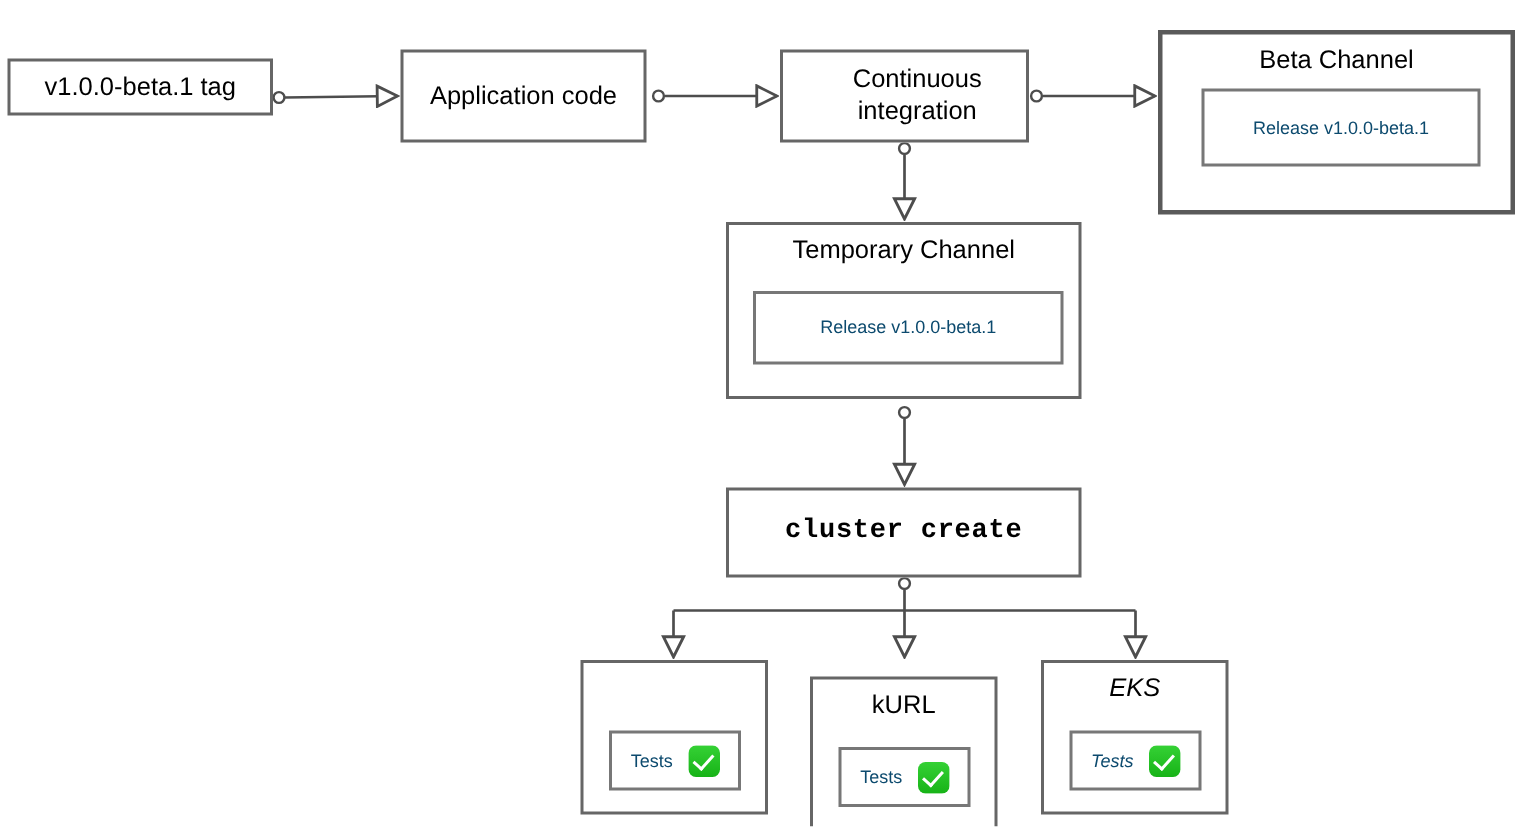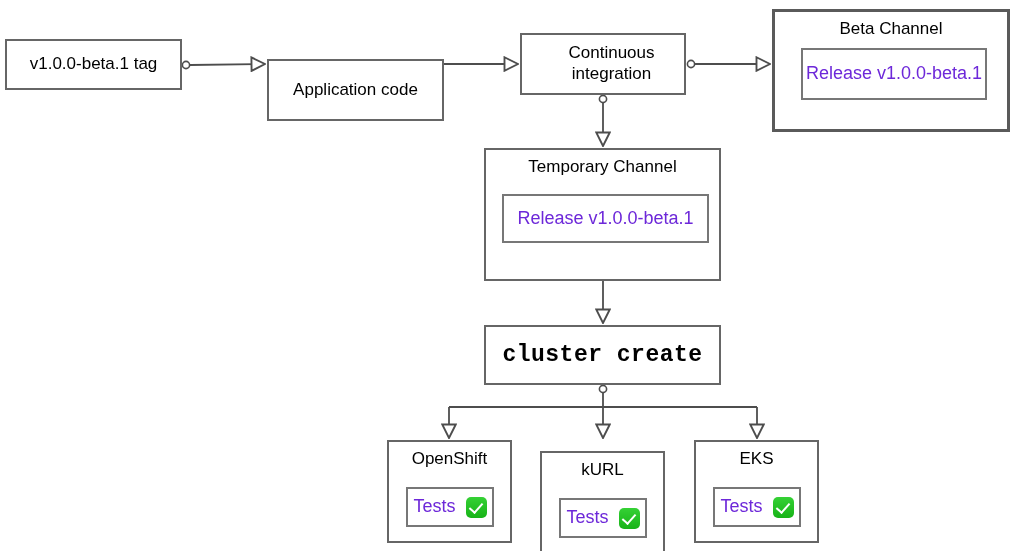--- a/index.html
+++ b/index.html
@@ -62,27 +62,27 @@
   }
   .inner {
     position: absolute;
     box-sizing: border-box;
     background: #ffffff;
     border: 2px solid #777777;
     display: flex;
     align-items: center;
     justify-content: center;
     gap: 10px;
-    font-size: 18px;
-    color: #6d28d9;
+    font-size: 12px;
+    color: #0c4a6e;
   }
   .mono {
     font-family: "Liberation Mono", "DejaVu Sans Mono", monospace;
     font-weight: bold;
-    font-size: 23px;
+    font-size: 18px;
     letter-spacing: 0.5px;
     text-align: right;
   }
   
   .check {
     display: inline-block;
     width: 21px;
     height: 21px;
     border-radius: 5px;
     background: #20c020;
@@ -146,72 +146,71 @@
         <path d="M603 393 L603 407"></path>
         <path d="M449 407 L757 407"></path>
         <line x1="449" y1="407" x2="449" y2="438" marker-end="url(#arrow)"></line>
         <line x1="603" y1="407" x2="603" y2="438" marker-end="url(#arrow)"></line>
         <line x1="757" y1="407" x2="757" y2="438" marker-end="url(#arrow)"></line>
       </g>
 
     </g>
   </svg>
 
-  <div class="node" style="left:5px; top:39px; width:177px; height:51px;">
+  <div class="node" style="left:5px; top:39px; width:177px; height:38px;">
     <span class="lbl">v1.0.0-beta.1 tag</span>
   </div>
 
-  <div class="node" style="left:267px; top:33px; width:177px; height:62px;margin-top:26px;">
+  <div class="node" style="left:267px; top:33px; width:164px; height:62px;">
     <div style="line-height:1.22;">
       <div class="lbl">Application code</div>
     </div>
   </div>
 
   <div class="node" style="left:520px; top:33px; width:166px; height:62px;">
     <div style="line-height:1.22;margin-left:17px;">
       <div class="lbl">Continuous</div>
       <div class="lbl">integration</div>
     </div>
   </div>
 
-  <div class="node thick container" style="left:772px; top:9px; width:238px; height:123px;padding-left:12px;">
+  <div class="node thick container" style="left:772px; top:20px; width:238px; height:123px;padding-left:12px;">
     <div class="ctitle lbl">Beta Channel</div>
     <div class="inner" style="left:26px; top:36px; width:186px; height:52px;">
       <span class="lbl">Release v1.0.0-beta.1</span>
     </div>
   </div>
 
-  <div class="node container" style="left:484px; top:148px; width:237px; height:133px;padding-left:33px;">
+  <div class="node container" style="left:484px; top:148px; width:237px; height:118px;padding-left:33px;">
     <div class="ctitle lbl">Temporary Channel</div>
     <div class="inner" style="left:16px; top:44px; width:207px; height:49px;">
       <span class="lbl">Release v1.0.0-beta.1</span>
     </div>
   </div>
 
   <div class="node" style="left:484px; top:325px; width:237px; height:60px;">
     <span class="lbl mono">cluster create</span>
   </div>
 
   <div class="node container" style="left:387px; top:440px; width:125px; height:103px;">
-    <div class="ctitle lbl">OpenShift</div>
     <div class="inner" style="left:17px; top:45px; width:88px; height:40px;">
       <span class="lbl">Tests</span>
       <span class="check"></span>
     </div>
   </div>
 
   <div class="node container" style="left:540px; top:451px; width:125px; height:103px;">
     <div class="ctitle lbl">kURL</div>
     <div class="inner" style="left:17px; top:45px; width:88px; height:40px;">
       <span class="lbl">Tests</span>
       <span class="check"></span>
     </div>
   </div>
 
-  <div class="node container" style="left:694px; top:440px; width:125px; height:103px;">
+  <div class="node container" style="left:694px; top:440px; width:125px; height:103px;font-style:italic;">
     <div class="ctitle lbl">EKS</div>
     <div class="inner" style="left:17px; top:45px; width:88px; height:40px;">
       <span class="lbl">Tests</span>
       <span class="check"></span>
     </div>
   </div>
 
 </div>
 
 </body></html>

